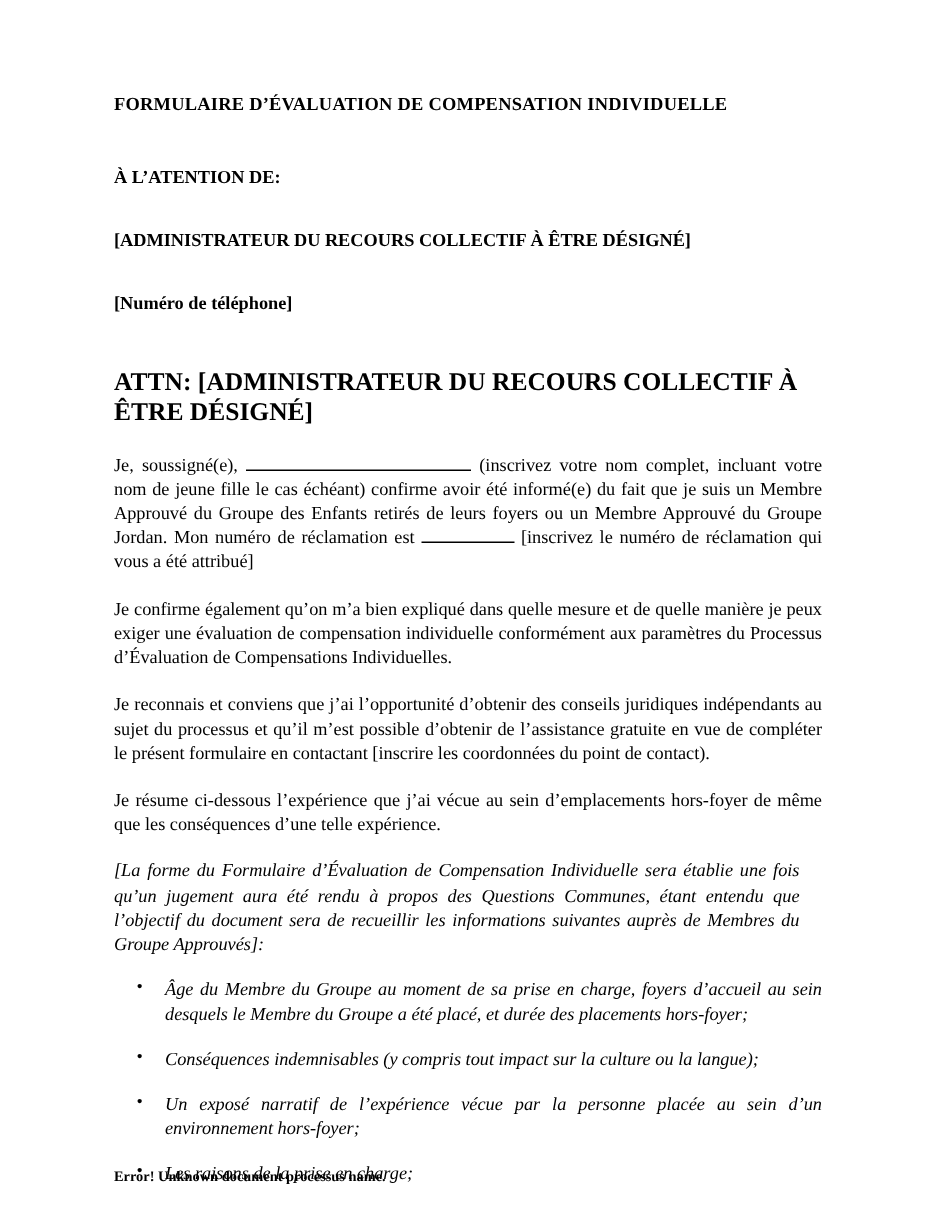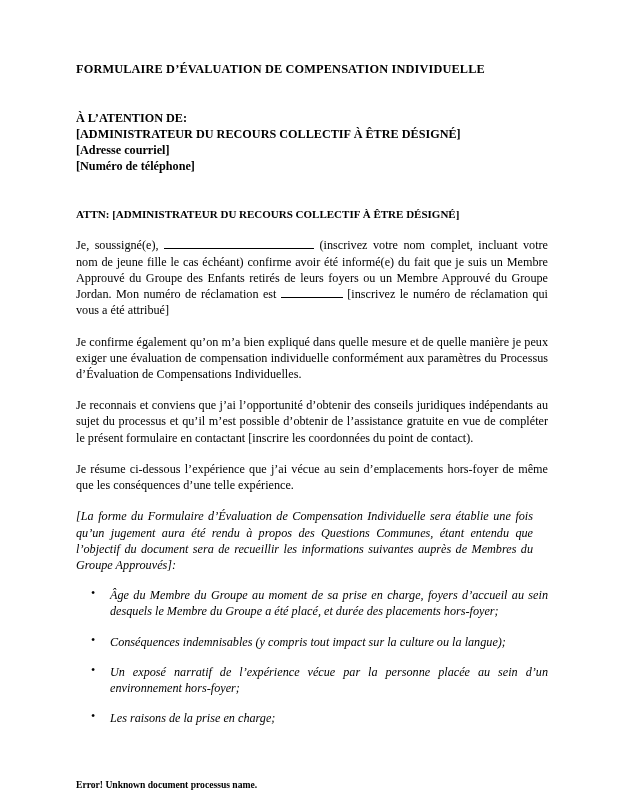--- a/index.html
+++ b/index.html
@@ -28,25 +28,25 @@
     font-size: 12.3px;
     letter-spacing: 0.15px;
     margin: 0 0 34px 0;
   }
   .attn-block {
     font-weight: bold;
     font-size: 12.2px;
     line-height: 1.30;
     margin: 0 0 0 0;
   }
-  .attn-block div { white-space: nowrap; }
+  .attn-block div { white-space: nowrap; margin-top: 26px; }
   .spacer-lg { height: 34px; }
   .attn-head {
     font-weight: bold;
-    font-size: 11px;
+    font-size: 17px;
     margin: 0 0 17px 0;
   }
   p.body-par {
     font-size: 12.2px;
     line-height: 1.33;
     margin: 0 0 15px 0;
     text-align: justify;
   }
   p.body-par:last-of-type { margin-bottom: 0; }
   .fill-line {
@@ -98,21 +98,20 @@
 </head>
 <body>
 
 <div class="page">
 
   <div class="doc-title">FORMULAIRE D’ÉVALUATION DE COMPENSATION INDIVIDUELLE</div>
 
   <div class="attn-block">
     <div>À L’ATENTION DE:</div>
     <div>[ADMINISTRATEUR DU RECOURS COLLECTIF À ÊTRE DÉSIGNÉ]</div>
-    <div>[Adresse courriel]</div>
     <div>[Numéro de téléphone]</div>
   </div>
 
   <div class="spacer-lg"></div>
 
   <div class="attn-head">ATTN: [ADMINISTRATEUR DU RECOURS COLLECTIF À ÊTRE DÉSIGNÉ]</div>
 
   <p class="body-par"><span>Je, soussigné(e), </span><span class="fill-line fill-long"></span><span> (inscrivez votre nom complet, incluant votre nom de jeune fille le cas échéant) confirme avoir été informé(e) du fait que je suis un Membre Approuvé du Groupe des Enfants retirés de leurs foyers ou un Membre Approuvé du Groupe Jordan. Mon numéro de réclamation est </span><span class="fill-line fill-short"></span><span> [inscrivez le numéro de réclamation qui vous a été attribué]</span></p>
 
   <p class="body-par">Je confirme également qu’on m’a bien expliqué dans quelle mesure et de quelle manière je peux exiger une évaluation de compensation individuelle conformément aux paramètres du Processus d’Évaluation de Compensations Individuelles.</p>

